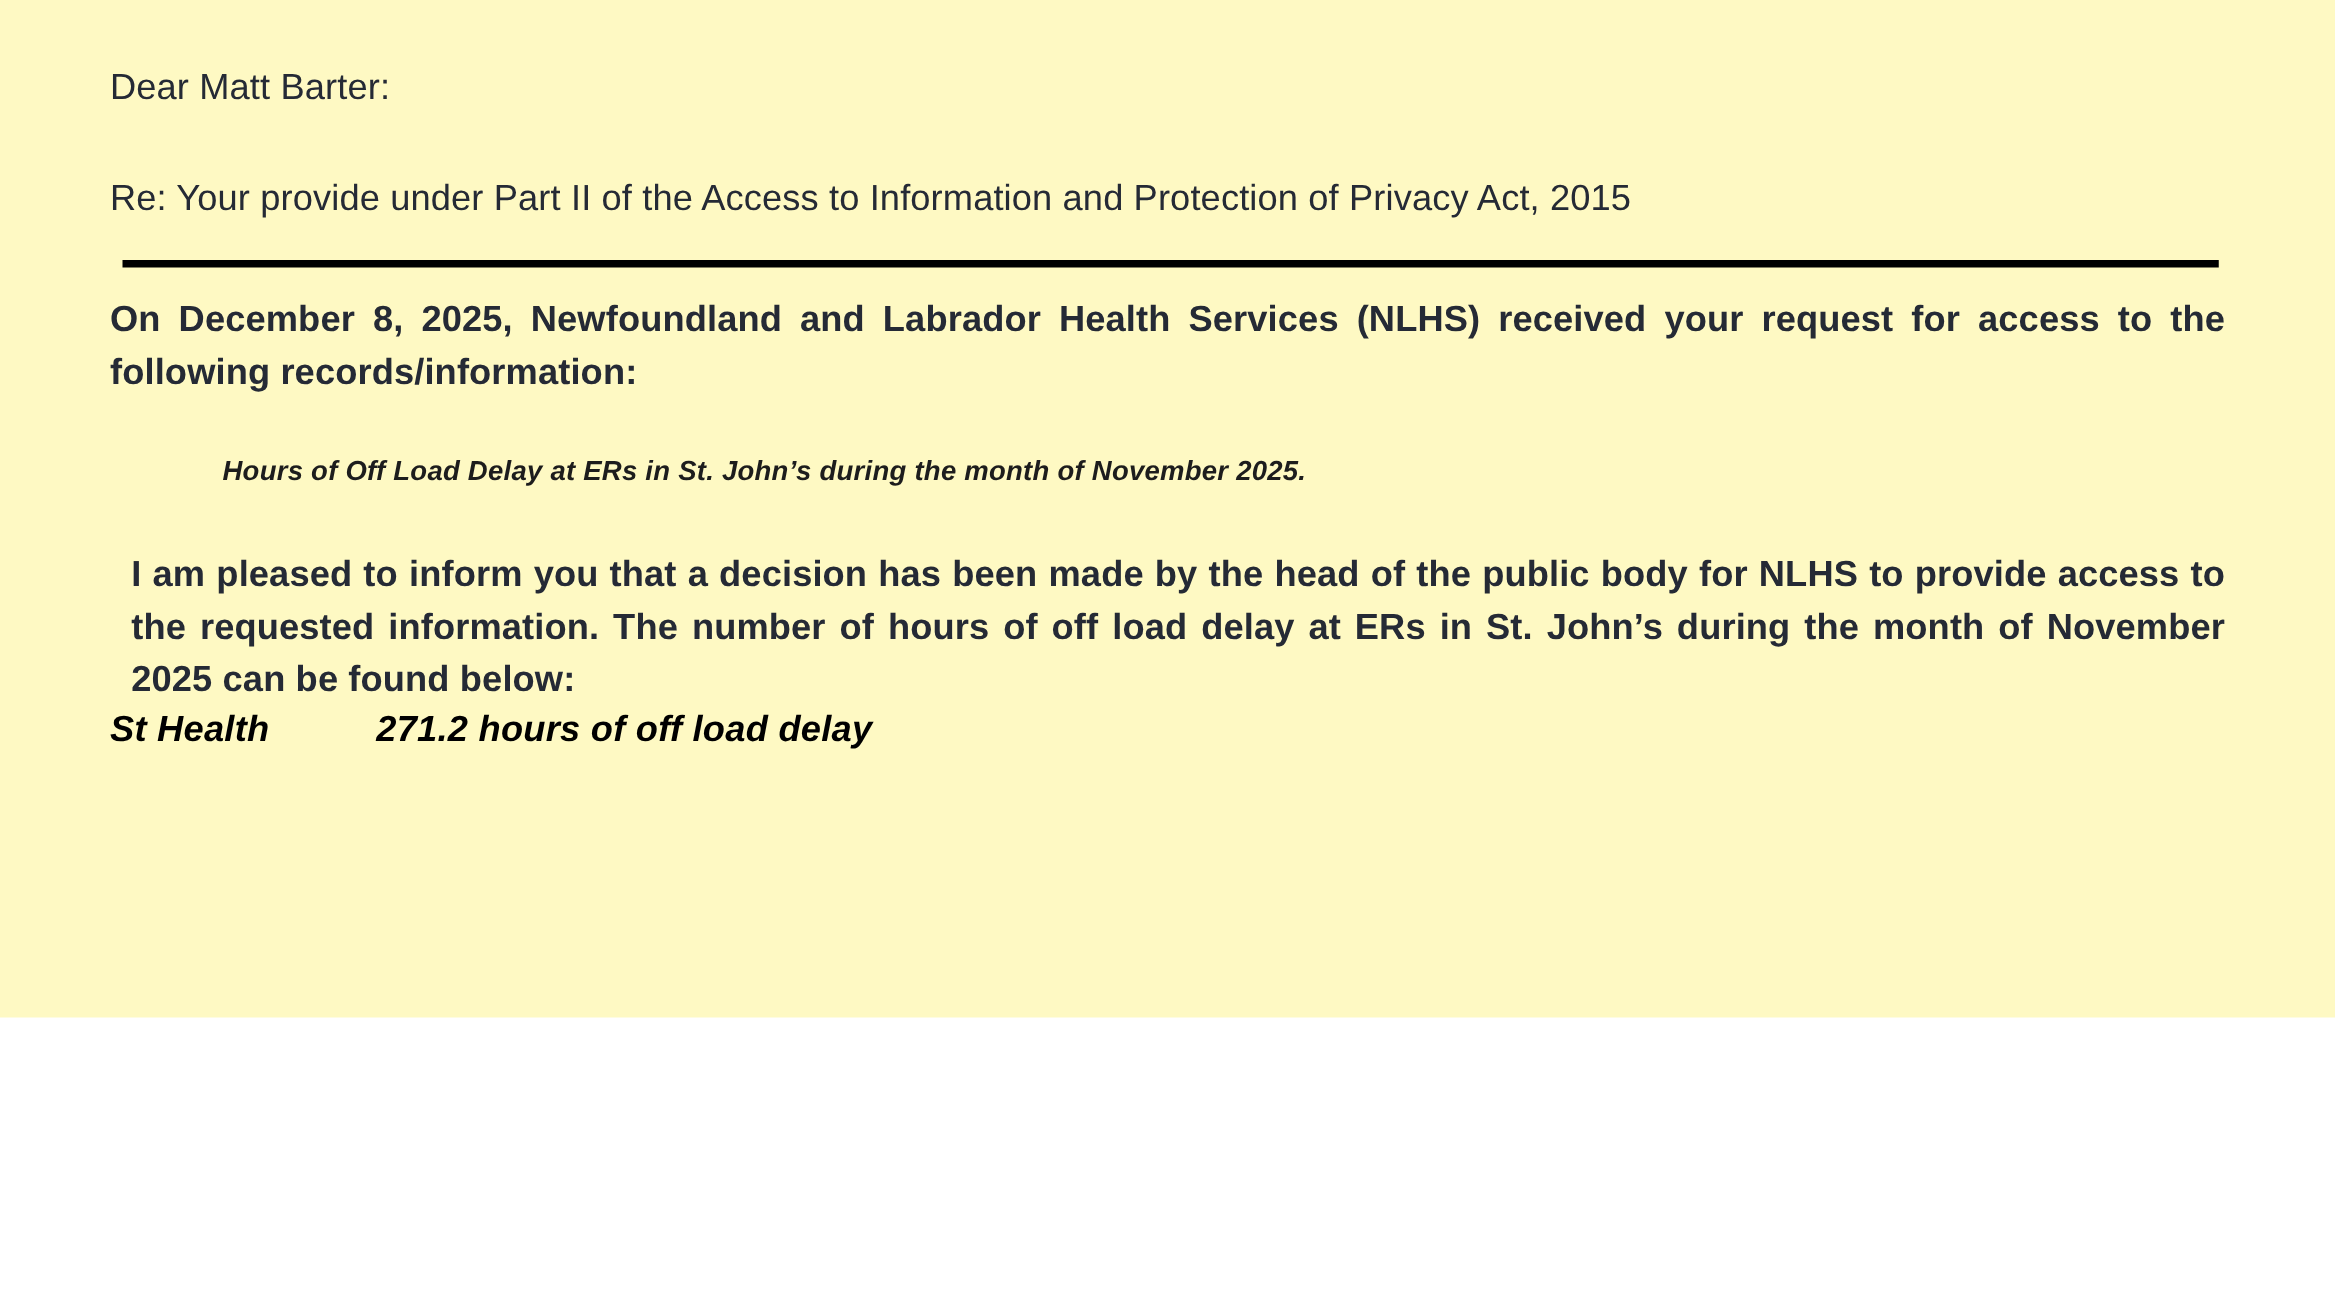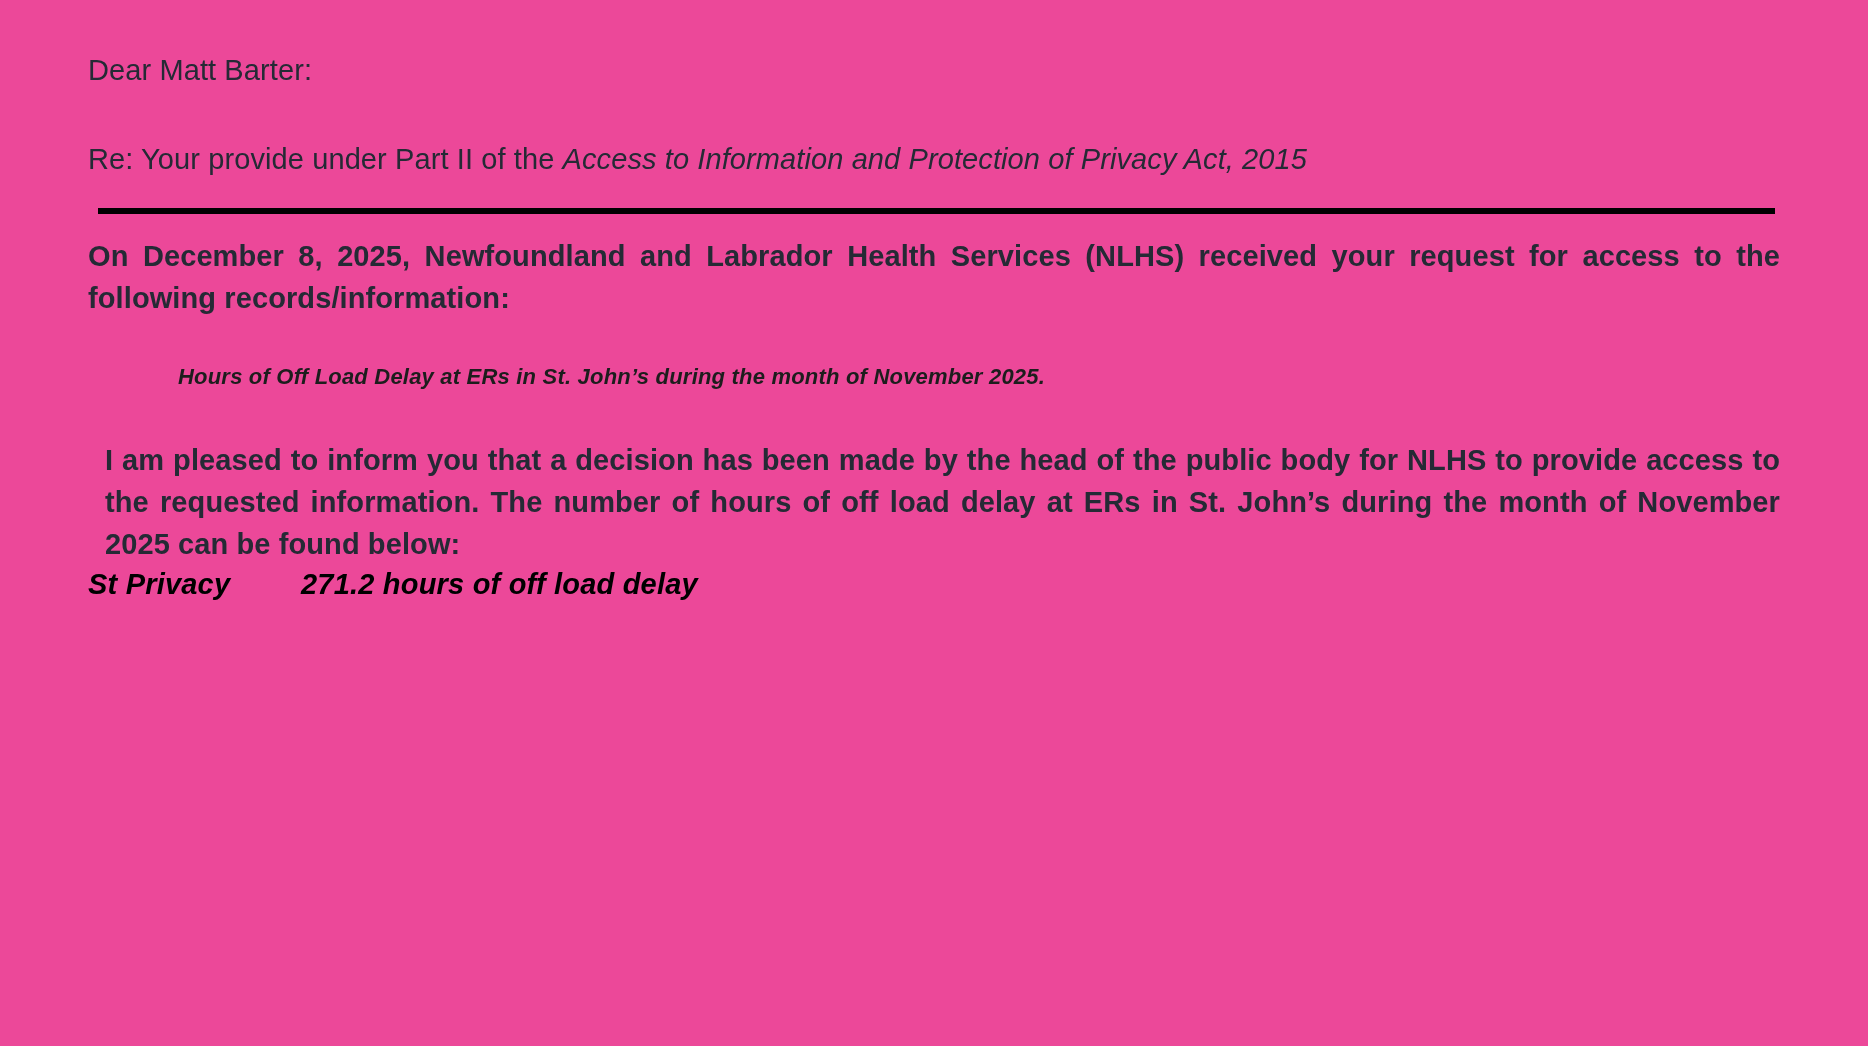--- a/index.html
+++ b/index.html
@@ -13,22 +13,22 @@
     height: 1046px;
     font-family: "Liberation Sans", sans-serif;
     color: #252a35;
     -webkit-font-smoothing: antialiased;
     overflow: hidden;
   }
 
   .page {
     position: relative;
     width: 1868px;
-    height: 1046px;
-    background: #ec4899;
+    height: 814px;
+    background: #fef9c3;
     box-sizing: border-box;
   }
 
   .content {
     position: absolute;
     left: 88px;
     top: 0;
     width: 1692px;
   }
 
@@ -46,21 +46,20 @@
   .subject-line {
     margin: 0;
     padding-top: 53px;
     font-size: 29px;
     line-height: 36px;
     letter-spacing: 0.1px;
     color: #252a35;
     white-space: nowrap;
   }
   .subject-line .act-title {
-    font-style: italic;
   }
 
   
   .rule-wrap {
     position: absolute;
     left: 10px;
     top: 208px;
     width: 1677px;
     height: 6px;
   }
@@ -140,20 +139,20 @@
 
     <p class="body-para para-intro">On December 8, 2025, Newfoundland and Labrador Health Services (NLHS) received your request for access to the following records/information:</p>
 
     <p class="request-block">Hours of Off Load Delay at ERs in St. John’s during the month of November 2025.</p>
 
     <p class="body-para para-decision">I am pleased to inform you that a decision has been made by the head of the public body for NLHS to provide access to the requested information. The number of hours of off load delay at ERs in St. John’s during the month of November 2025 can be found below:</p>
 
     <table class="results">
       <tbody>
         <tr>
-          <td class="col-site">St Privacy</td>
+          <td class="col-site">St Health</td>
           <td class="col-value">271.2 hours of off load delay</td>
         </tr>
       </tbody>
     </table>
 
   </div>
 </div>
 
 </body></html>

